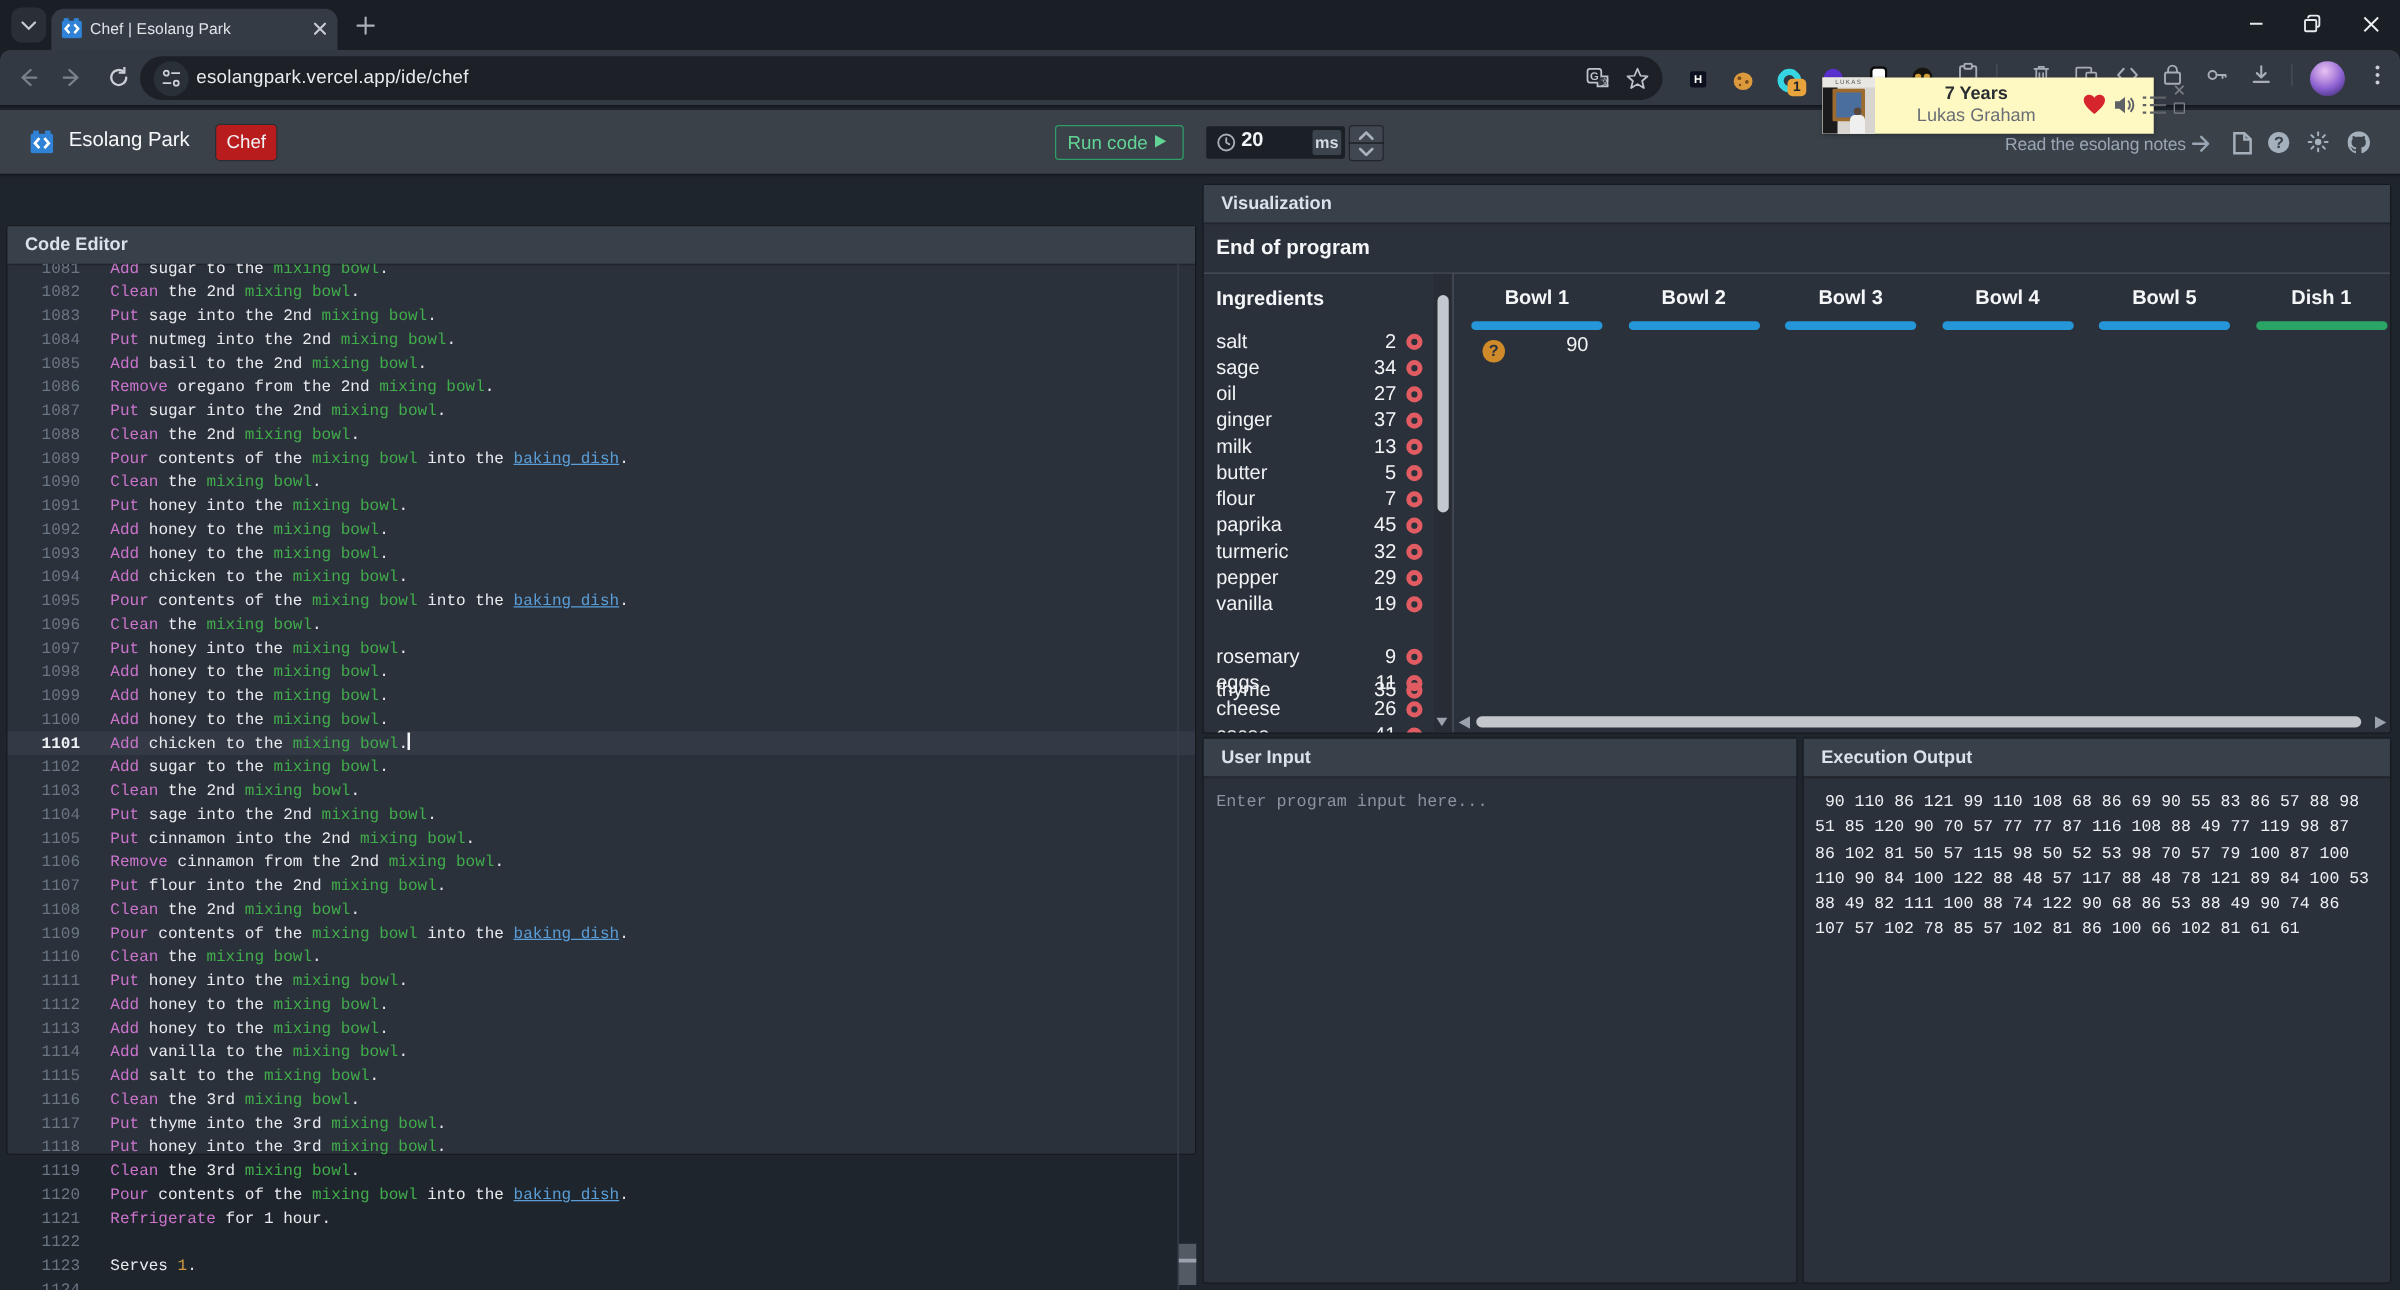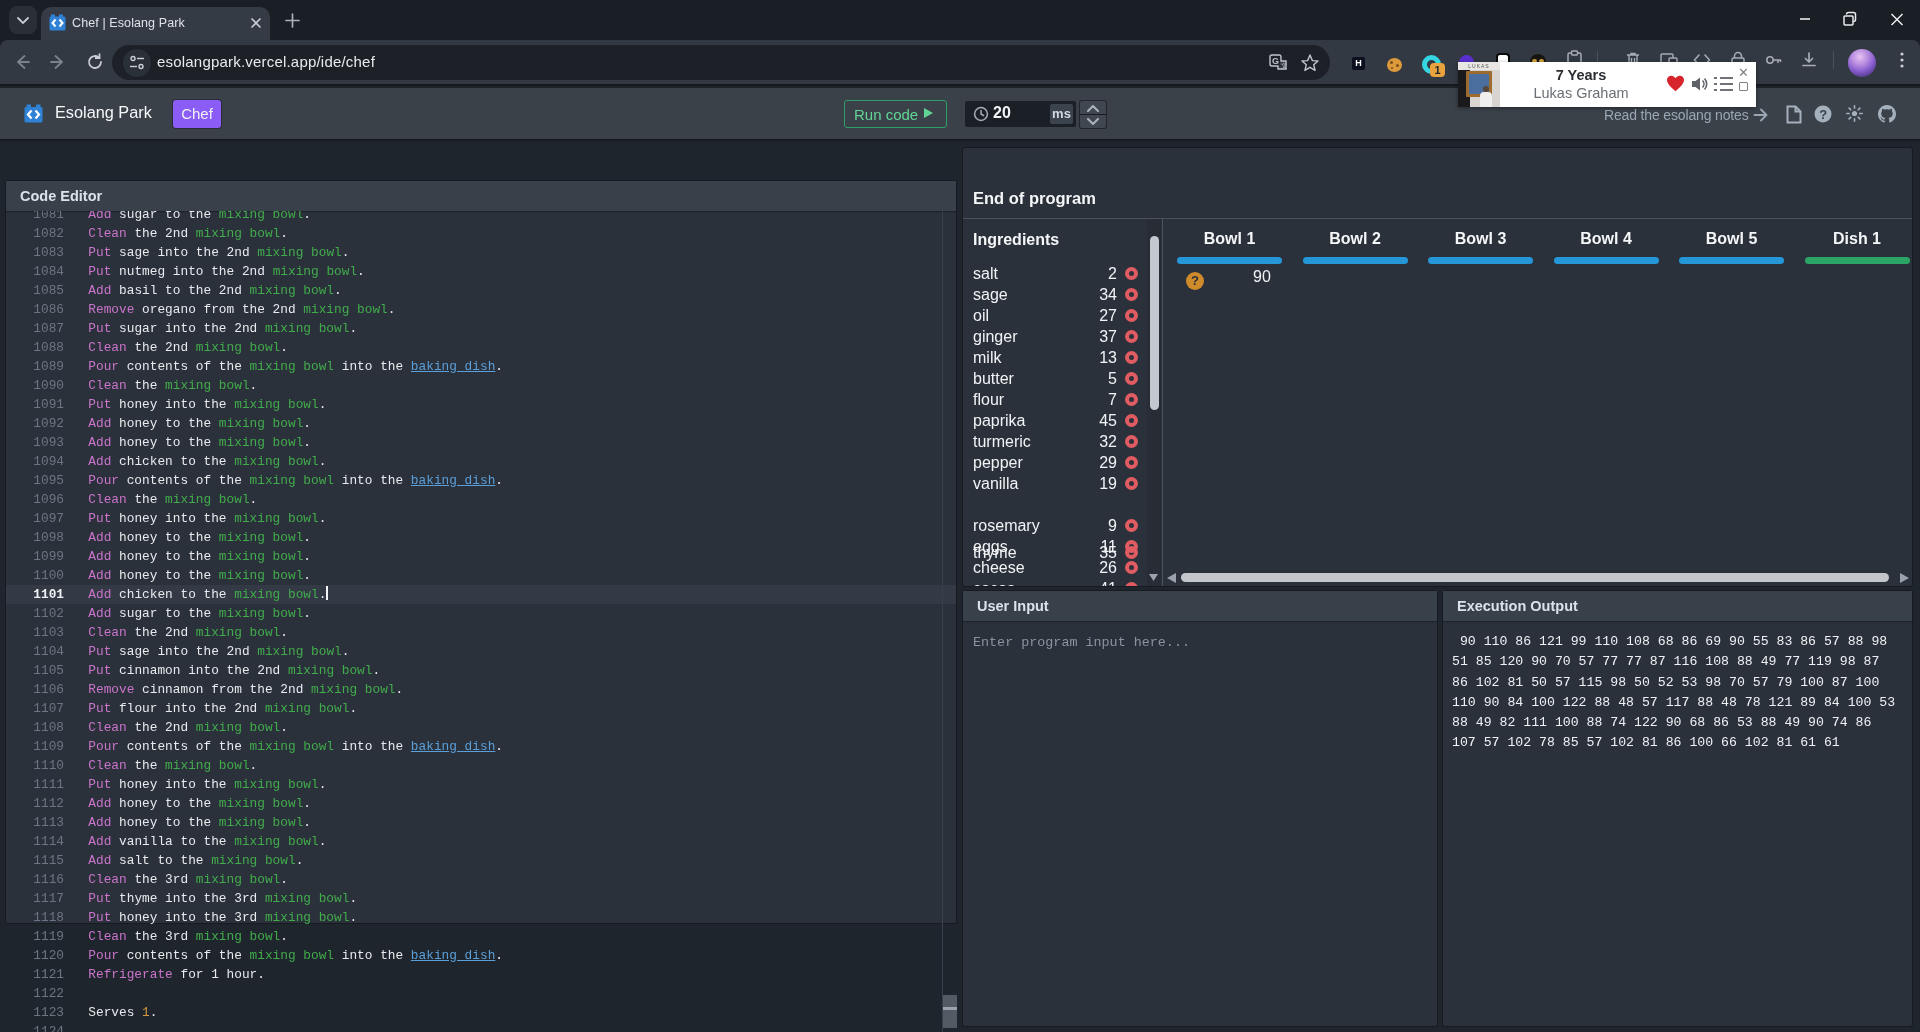--- a/index.html
+++ b/index.html
@@ -20,42 +20,42 @@
 #toolbar { position:absolute; left:0; top:40px; width:1920px; height:46px; background:#333943; border-bottom:2px solid #16191d; border-radius:8px 8px 0 0; }
 .navic { position:absolute; top:12px; }
 #urlbar { position:absolute; left:112px; top:5px; width:1218px; height:35px; border-radius:18px; background:#1d2127; }
 #tunecirc { position:absolute; left:11px; top:3.5px; width:28px; height:28px; border-radius:50%; background:#2a3038; }
 #urltext { position:absolute; left:45px; top:8px; font-size:15px; color:#e7eaee; letter-spacing:0.2px; }
 .exticon { position:absolute; top:10px; }
 #avatar { position:absolute; left:1848px; top:9px; width:28px; height:28px; border-radius:50%;
   background:radial-gradient(circle at 42% 28%, #e8c2f2 0%, #b98fe0 30%, #8a5fd0 55%, #4a3580 85%, #35265c 100%); }
 
 
-#popup { position:absolute; left:1458px; top:62px; width:298px; height:45px; background:#ffffff; box-shadow:0 1px 4px rgba(0,0,0,0.4); }
+#popup { position:absolute; left:1458px; top:62px; width:265px; height:45px; background:#fef9c3; box-shadow:0 1px 4px rgba(0,0,0,0.4); }
 #album { position:absolute; left:0px; top:0px; width:42px; height:45px; background:#e9e7e4; overflow:hidden; }
 #album .lukas { position:absolute; left:0; top:1px; width:42px; text-align:center; font-size:5px; color:#555; letter-spacing:1px; }
 #album .photo { position:absolute; left:0px; top:8px; width:42px; height:37px; background:#d8d4cf; }
 #album .dark { position:absolute; left:0px; top:8px; width:12px; height:37px; background:#1a1a1c; }
 #album .frame { position:absolute; left:8px; top:9px; width:26px; height:26px; background:#9c6b2f; border-radius:1px; }
 #album .paint { position:absolute; left:11px; top:12px; width:20px; height:20px; background:#4a6f9e; }
 #album .shirt { position:absolute; left:22px; top:30px; width:12px; height:15px; background:#efefef; border-radius:4px 4px 0 0; }
 #album .head { position:absolute; left:25px; top:24px; width:6px; height:6px; border-radius:50%; background:#5a4638; }
 #popup .t1 { position:absolute; left:42px; top:5px; width:162px; text-align:center; font-size:14.5px; font-weight:bold; color:#2a2d31; }
 #popup .t2 { position:absolute; left:42px; top:23px; width:162px; text-align:center; font-size:14.5px; color:#6a6f75; }
 #popup .heart { position:absolute; left:208px; top:13px; }
 #popup .spk { position:absolute; left:231px; top:12px; }
 #popup .lst { position:absolute; left:256px; top:14px; }
 #popup .pclose { position:absolute; left:280px; top:3px; color:#7e8287; font-size:13px; }
 #popup .pip { position:absolute; left:281px; top:20px; width:9px; height:9px; border:1.5px solid #7e8287; border-radius:1px; }
 
 
 #appheader { position:absolute; left:0; top:88px; width:1920px; height:51px; background:#3a4149; box-shadow:0 1px 2px rgba(0,0,0,0.5); }
 #logo { position:absolute; left:24px; top:16px; width:19px; height:19px; }
 #appname { position:absolute; left:55px; top:15px; font-size:16.3px; color:#f6f7f9; }
-#chefbtn { position:absolute; left:173px; top:12px; width:48px; height:28px; background:#8b5cf6; border-radius:3px;
+#chefbtn { position:absolute; left:173px; top:12px; width:48px; height:28px; background:#b91c1c; border-radius:3px;
   color:#f0f2f5; font-size:15px; text-align:center; line-height:28px; box-shadow:0 0 0 1px rgba(17,20,24,0.4); }
 #runbtn { position:absolute; left:844px; top:12px; width:103px; height:28px; border:1.6px solid #2f9e68; border-radius:3px; }
 #runbtn .rt { position:absolute; left:9px; top:4.5px; font-size:15px; color:#62d596; }
 #runbtn .play { position:absolute; left:79px; top:7px; width:0; height:0; border-left:9.5px solid #62d596; border-top:5.5px solid transparent; border-bottom:5.5px solid transparent; }
 #timer { position:absolute; left:965px; top:101px; width:111px; height:26px; background:#1b2026; border-radius:2px; }
 #timer .clock { position:absolute; left:8px; top:5px; }
 #timer .num { position:absolute; left:28px; top:3px; font-size:16px; font-weight:bold; color:#f2f4f6; }
 #timer .ms { position:absolute; left:85px; top:3px; width:23px; height:20px; background:#3b434d; border-radius:2px; color:#d5dae0; font-size:13px; font-weight:bold; text-align:center; line-height:20px; }
 #stepper { position:absolute; left:1080px; top:101px; width:26px; height:26px; }
 .stepbtn { position:absolute; left:0; width:26px; height:13px; background:#404750; box-shadow:0 0 0 1px rgba(17,20,24,0.6); }
@@ -341,20 +341,23 @@
 <div class="cl"><span class="ln">1123</span><span class="ct">Serves <span class="o">1</span>.</span></div>
 <div class="cl"><span class="ln">1124</span><span class="ct"></span></div>
     </div>
   </div>
   <div id="codetrack"></div>
   <div id="codesb"></div>
   <div id="codesbline"></div>
 </div>
 
 <div class="panel" id="pviz">
+  <div class="phead">
+      <span class="pt">Visualization</span>
+    </div>
   <div id="endprog">End of program</div>
   <div id="vizdiv"></div>
   <div id="ingtitle">Ingredients</div>
 </div>
 <div id="inglistwrap" style="position:absolute;left:963px;top:215px;width:184px;height:371px;overflow:hidden;">
 <div class="ingrow" style="top:49px;">
       <span class="iname">salt</span>
       <span class="ival">2</span>
       <span class="idot"></span>
     </div>

